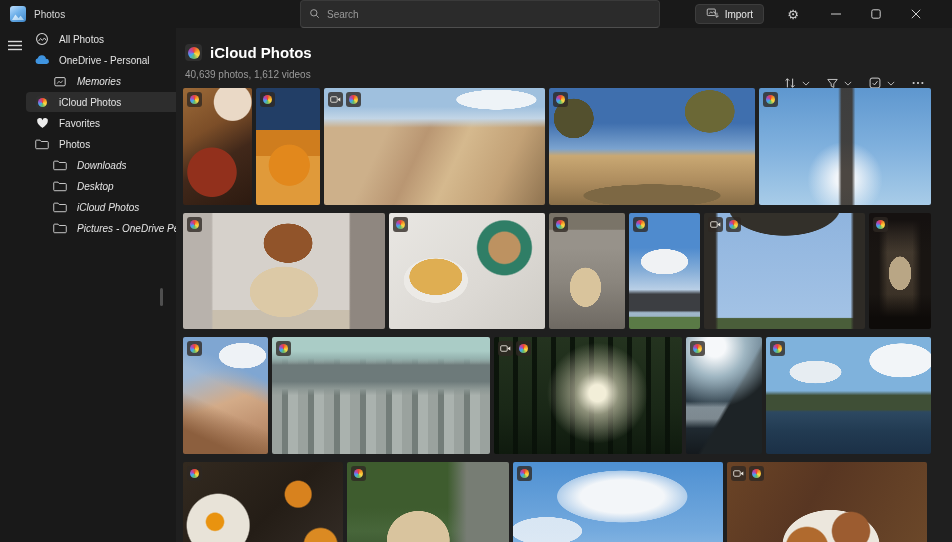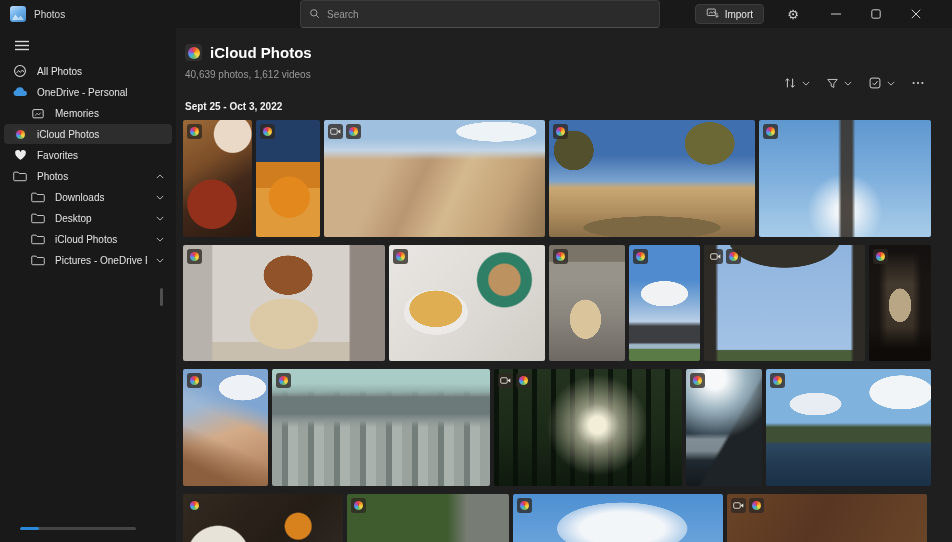--- a/index.html
+++ b/index.html
@@ -25,25 +25,25 @@
     border:1px solid #3d3d3d; border-radius:4px; height:20px; padding:0 10px;
     font-size:10px; color:#e8e8e8; margin-right:14px; cursor:default; }
   .gear-btn { width:30px; height:24px; display:flex; align-items:center; justify-content:center;
     color:#cfcfcf; font-family:"DejaVu Sans",sans-serif; font-size:13px; margin-right:8px; }
   .win-btn { width:40px; height:28px; display:flex; align-items:center; justify-content:center; }
 
   
   .app-body { display:flex; height:514px; }
 
   
-  .sidebar { width:176px; background:#191919; display:flex; flex-direction:column; position:relative; }
+  .sidebar { width:176px; background:#191919; display:flex; flex-direction:row; position:relative; }
   .hamburger { margin:8px 0 6px 8px; width:28px; height:18px; display:flex; align-items:center; justify-content:center; }
   .nav-item { display:flex; align-items:center; height:20px; margin:1px 4px; padding:0 8px;
     border-radius:4px; gap:9px; font-size:10px; color:#e4e4e4; cursor:default; }
-  .nav-item.indent { padding-left:26px; }
+  .nav-item.indent { padding-left:26px;font-style:italic; }
   .nav-item.selected { background:#2d2d2d; }
   .nav-icon { width:16px; display:flex; justify-content:center; align-items:center; flex-shrink:0; }
   .nav-label { white-space:nowrap; overflow:hidden; }
   .nav-chevron { margin-left:auto; display:flex; align-items:center; }
   .icloud-tile { width:13px; height:13px; border-radius:3px; background:#303030;
     display:flex; align-items:center; justify-content:center; }
   .icloud-dot { width:9px; height:9px; border-radius:50%;
     background:conic-gradient(#e8453c,#f5a623,#ffd948,#66bb6a,#42a5f5,#ab47bc,#e8453c); display:inline-block; }
   .sb-scroll-thumb { position:absolute; right:13px; top:260px; width:3px; height:18px;
     border-radius:2px; background:#4f4f4f; }
@@ -386,21 +386,20 @@
       </div>
       <div class="tool-btn">
         <svg width="14" height="14" viewBox="0 0 16 16">
             <circle cx="3" cy="8" r="1.2" fill="#d4d4d4"></circle>
             <circle cx="8" cy="8" r="1.2" fill="#d4d4d4"></circle>
             <circle cx="13" cy="8" r="1.2" fill="#d4d4d4"></circle>
           </svg>
       </div>
     </div>
 
-    <div class="date-heading">Sept 25 - Oct 3, 2022</div>
     <div class="grid">
         <div class="grid-row" style="height: 117px;">
           <div class="tile ph-r1t1" title="bowls of food on wooden table" style="width: 69px;">
             <div class="badges">
               <span class="badge">
                 <span class="icloud-dot"></span>
               </span>
             </div>
           </div>
           <div class="tile ph-r1t2" title="orange sun mural with figure" style="width: 64px;">

